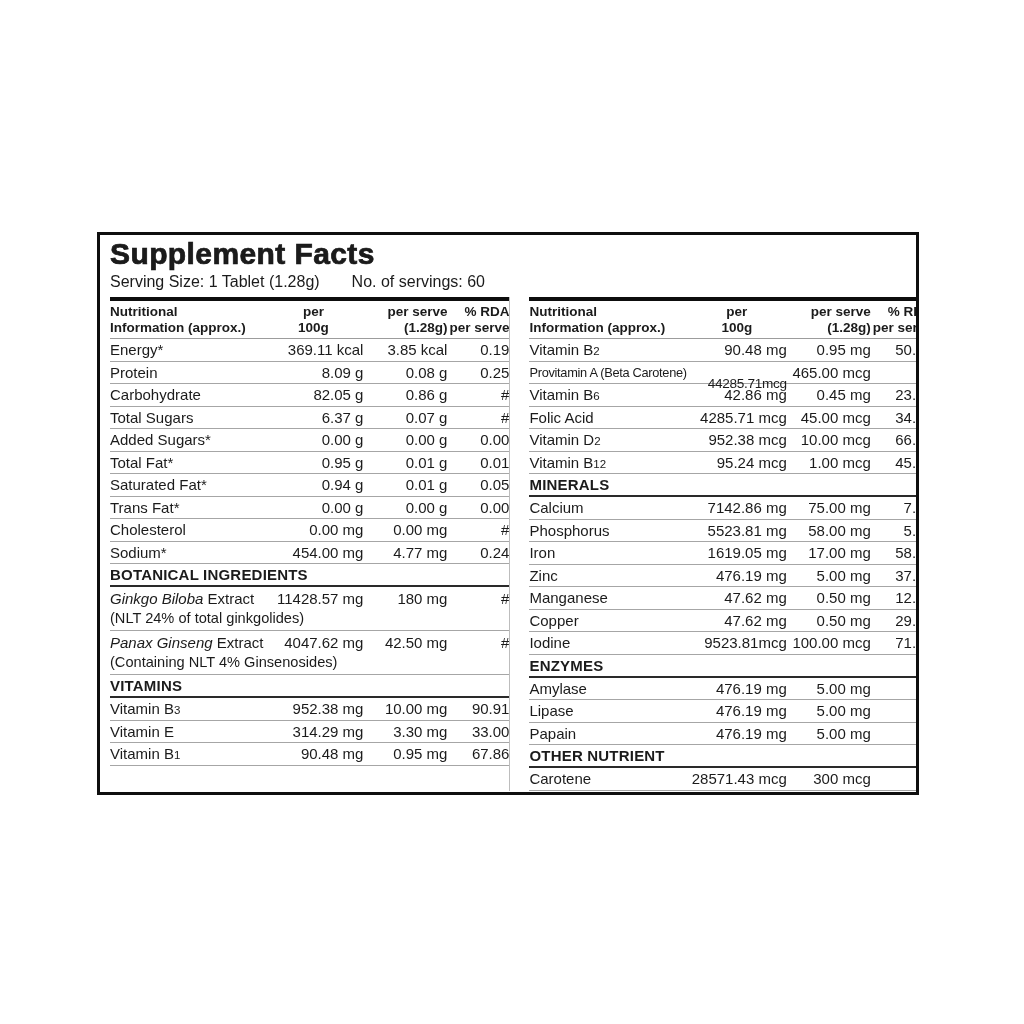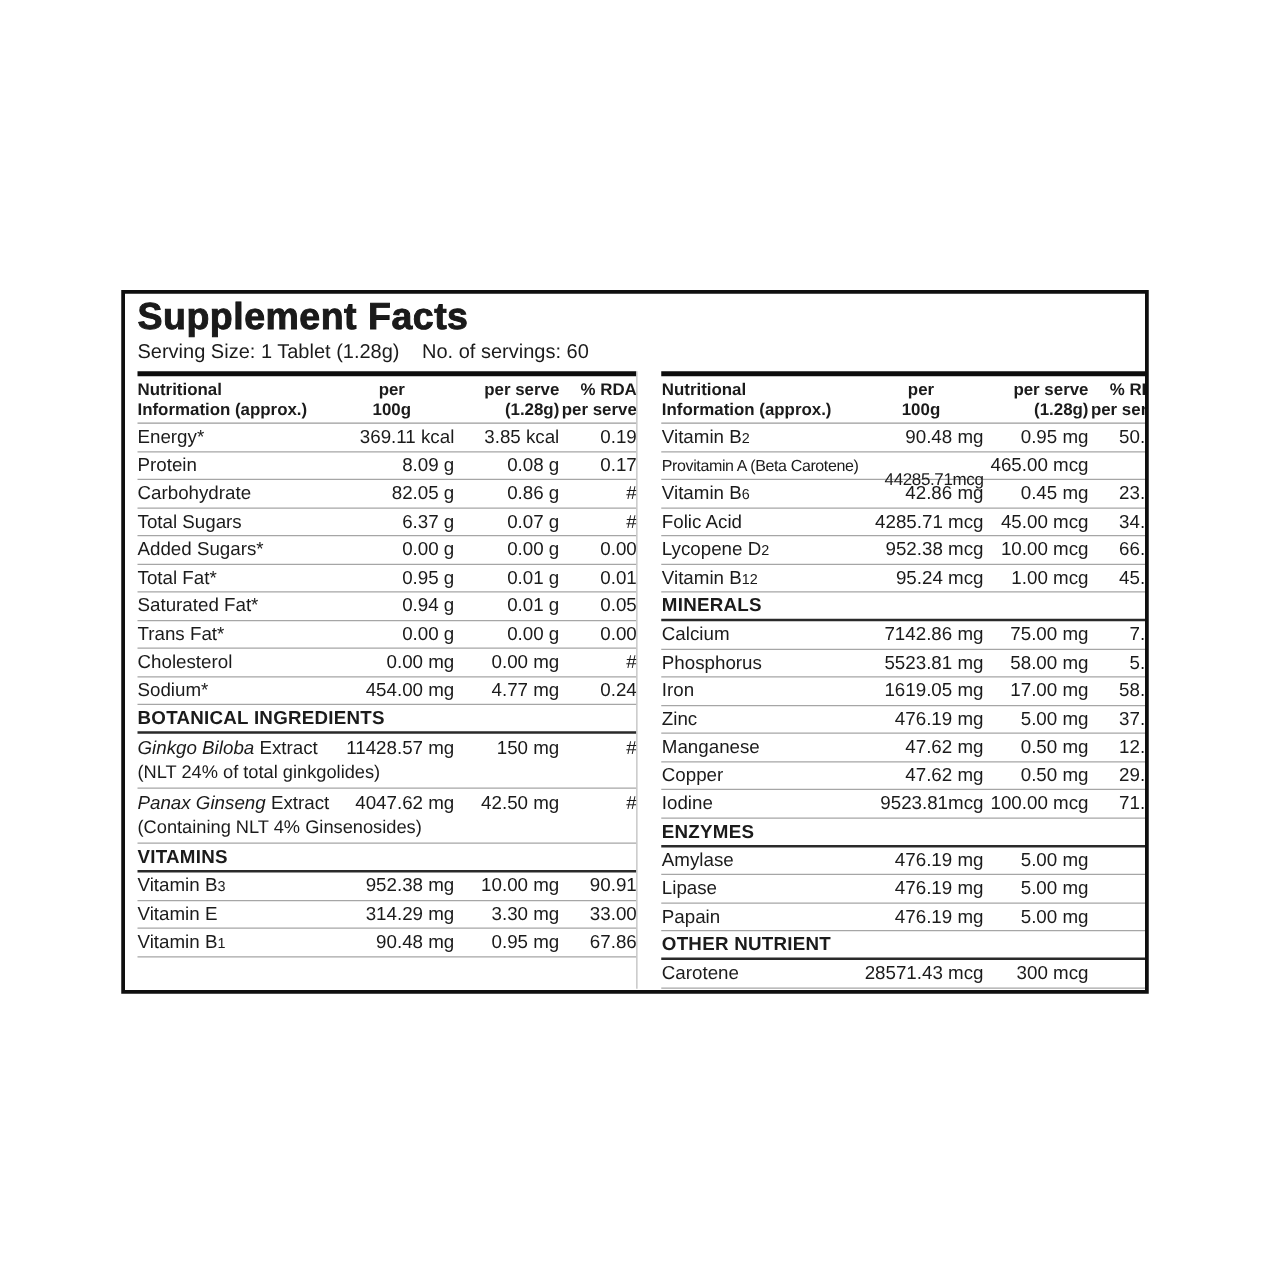--- a/index.html
+++ b/index.html
@@ -20,21 +20,21 @@
   }
   .title {
     font-size: 30px;
     font-weight: bold;
     letter-spacing: 0.4px;
     line-height: 32px;
     -webkit-text-stroke: 0.7px #111;
   }
   .serving {
     display: flex;
-    gap: 18px;
+    gap: 32px;
     font-size: 16px;
     line-height: 20px;
     margin-top: 2px;
     white-space: nowrap;
   }
   .cols { display: flex; margin-top: 5px; }
   .col { flex: 0 0 388px; display: flex; flex-direction: column; }
   .col-right {
     flex: 0 0 408px;
     border-left: 1px solid #bdbdbd;
@@ -115,21 +115,21 @@
         <div class="row">
           <div class="c-name"><span>Energy*</span></div>
           <div class="c-v1">369.11 kcal</div>
           <div class="c-v2">3.85 kcal</div>
           <div class="c-v3">0.19</div>
         </div>
         <div class="row">
           <div class="c-name"><span>Protein</span></div>
           <div class="c-v1">8.09 g</div>
           <div class="c-v2">0.08 g</div>
-          <div class="c-v3">0.17</div>
+          <div class="c-v3">0.25</div>
         </div>
         <div class="row">
           <div class="c-name"><span>Carbohydrate</span></div>
           <div class="c-v1">82.05 g</div>
           <div class="c-v2">0.86 g</div>
           <div class="c-v3">#</div>
         </div>
         <div class="row">
           <div class="c-name"><span>Total Sugars</span></div>
           <div class="c-v1">6.37 g</div>
@@ -172,21 +172,21 @@
           <div class="c-v2">4.77 mg</div>
           <div class="c-v3">0.24</div>
         </div>
         <div class="sectionrow">
           <span>BOTANICAL INGREDIENTS</span>
         </div>
         <div class="rowgroup">
           <div class="row noline">
             <div class="c-name"><i>Ginkgo Biloba</i><span> Extract</span></div>
             <div class="c-v1">11428.57 mg</div>
-            <div class="c-v2">150 mg</div>
+            <div class="c-v2">180 mg</div>
             <div class="c-v3">#</div>
           </div>
           <div class="note">(NLT 24% of total ginkgolides)</div>
         </div>
         <div class="rowgroup">
           <div class="row noline">
             <div class="c-name"><i>Panax Ginseng</i><span> Extract</span></div>
             <div class="c-v1">4047.62 mg</div>
             <div class="c-v2">42.50 mg</div>
             <div class="c-v3">#</div>
@@ -253,21 +253,21 @@
           <div class="c-v2">0.45 mg</div>
           <div class="c-v3">23.68</div>
         </div>
         <div class="row">
           <div class="c-name"><span>Folic Acid</span></div>
           <div class="c-v1">4285.71 mcg</div>
           <div class="c-v2">45.00 mcg</div>
           <div class="c-v3">34.77</div>
         </div>
         <div class="row">
-          <div class="c-name"><span>Lycopene D</span><span class="subnum">2</span></div>
+          <div class="c-name"><span>Vitamin D</span><span class="subnum">2</span></div>
           <div class="c-v1">952.38 mcg</div>
           <div class="c-v2">10.00 mcg</div>
           <div class="c-v3">66.67</div>
         </div>
         <div class="row">
           <div class="c-name"><span>Vitamin B</span><span class="subnum">12</span></div>
           <div class="c-v1">95.24 mcg</div>
           <div class="c-v2">1.00 mcg</div>
           <div class="c-v3">45.45</div>
         </div>

